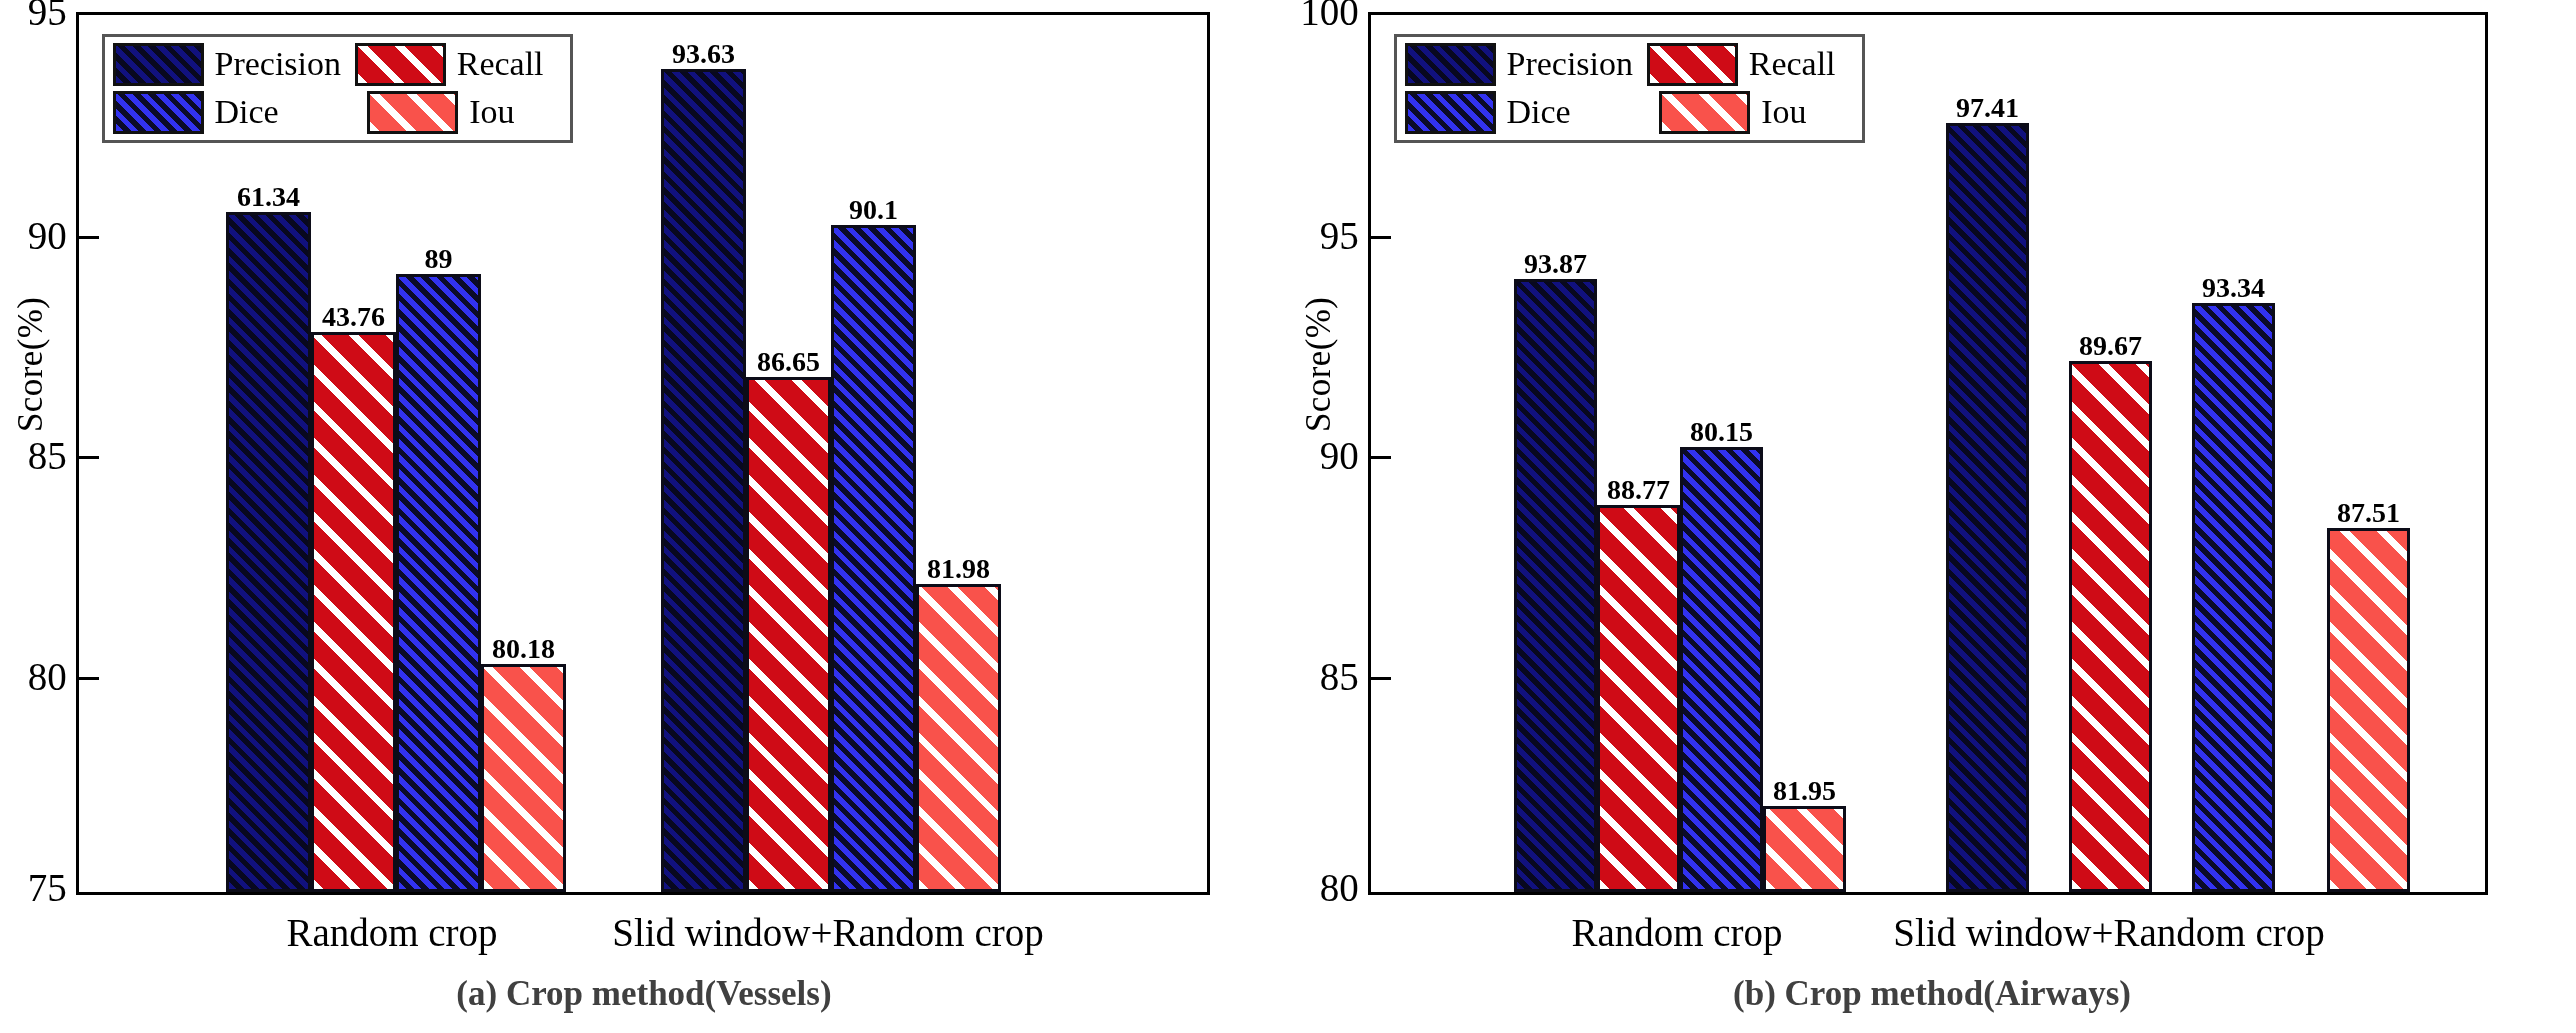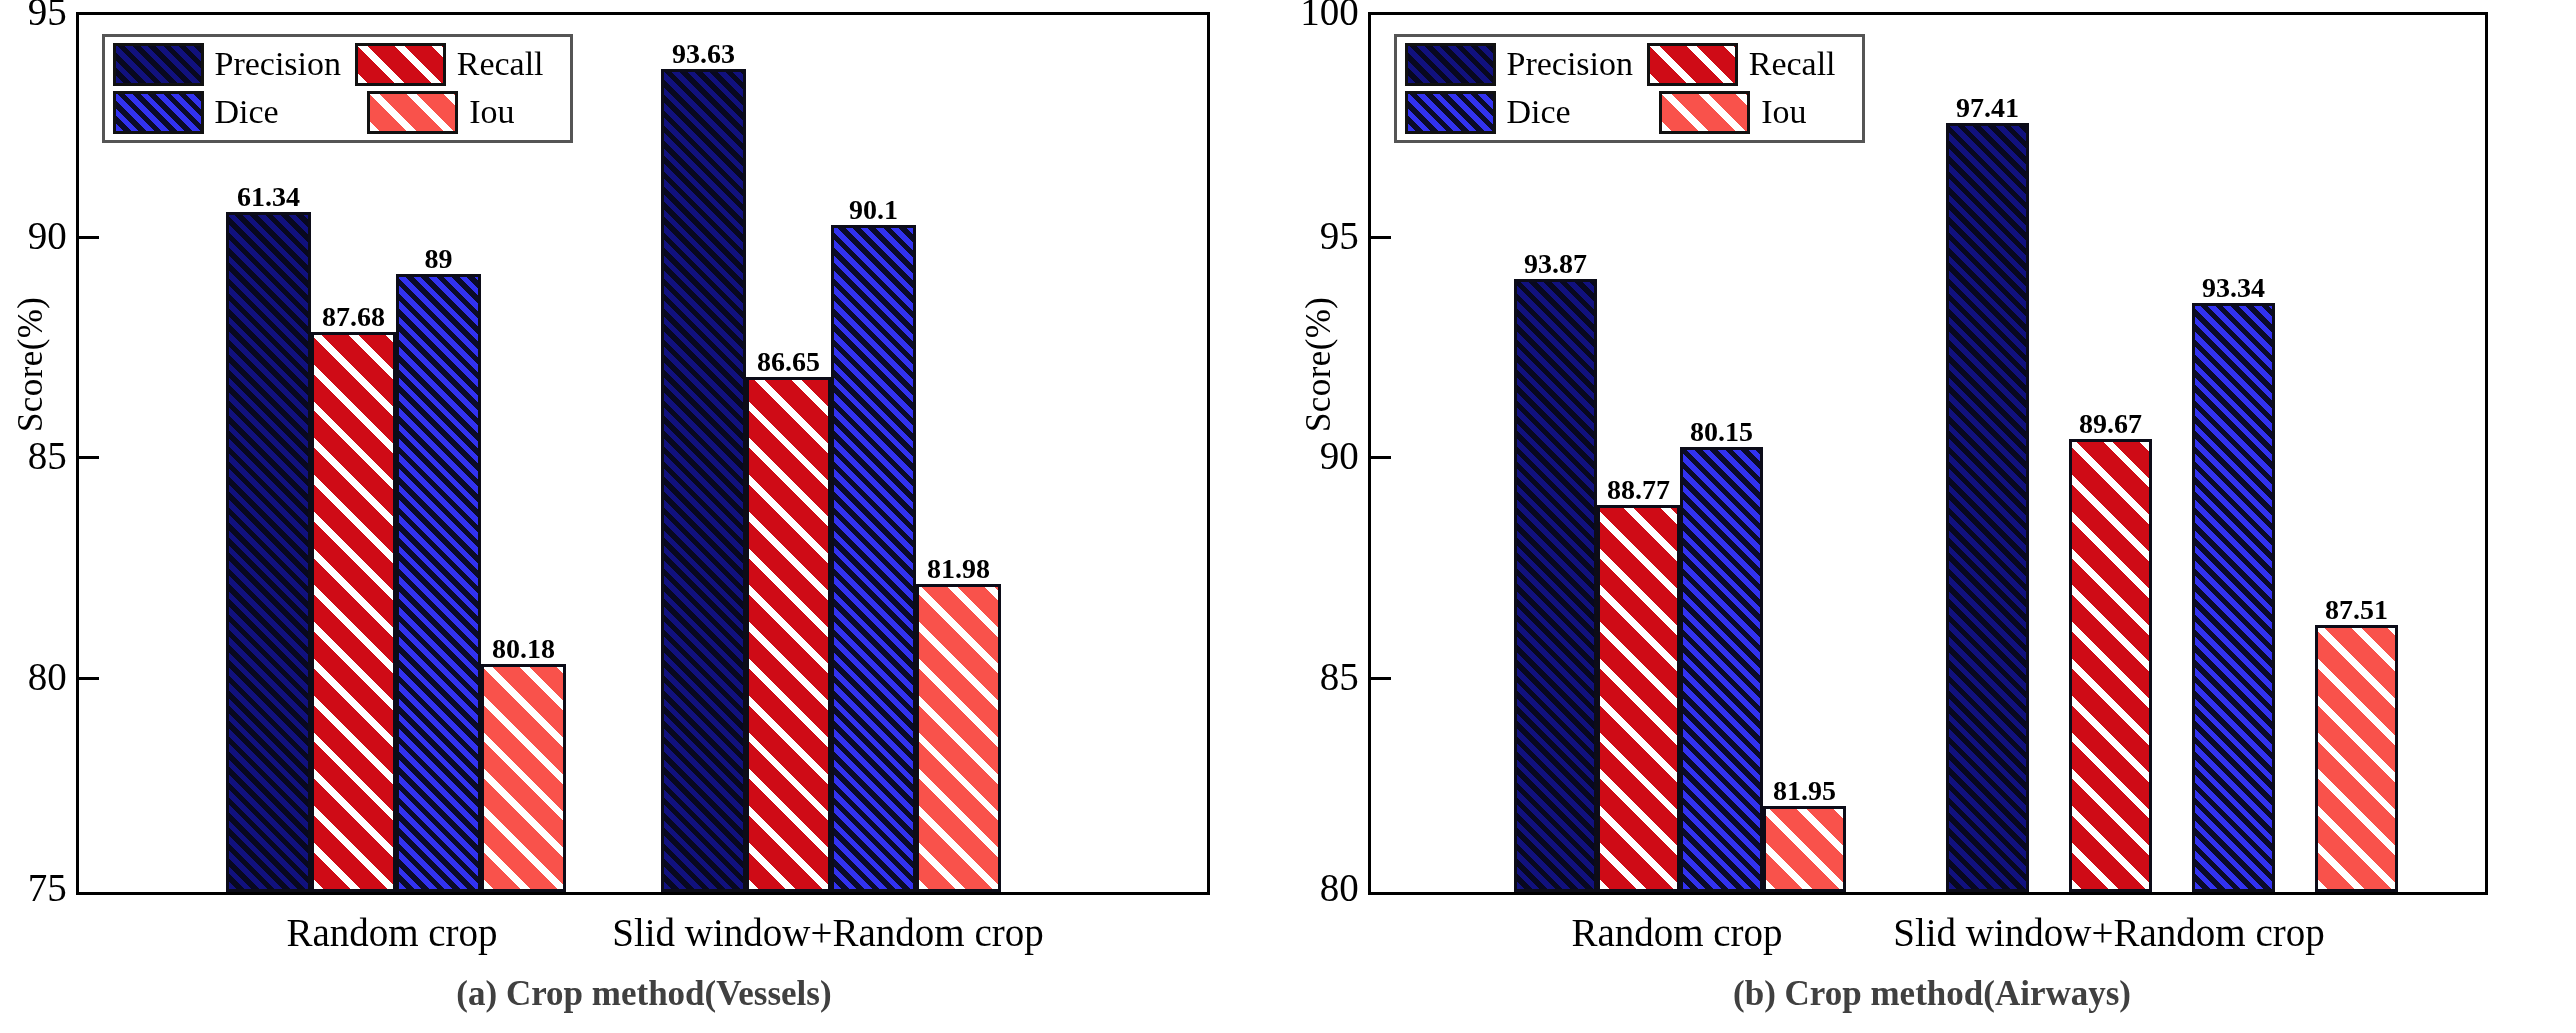--- a/index.html
+++ b/index.html
@@ -201,21 +201,21 @@
       <div class="ytick edge" style="top:876px;">
         <span class="ytick-label">75</span>
       </div>
 
       <div class="bars">
         <div class="group" style="left:147px;">
           <div class="bar pat-precision" style="width:85px; height:680px;">
             <span class="vlabel">61.34</span>
           </div>
           <div class="bar pat-recall" style="width:85px; height:560px;">
-            <span class="vlabel">87.68</span>
+            <span class="vlabel">43.76</span>
           </div>
           <div class="bar pat-dice" style="width:85px; height:618px;">
             <span class="vlabel">89</span>
           </div>
           <div class="bar pat-iou" style="width:85px; height:228px;">
             <span class="vlabel">80.18</span>
           </div>
         </div>
 
         <div class="group" style="left:582px;">
@@ -292,27 +292,27 @@
           </div>
           <div class="bar pat-iou" style="width:83px; height:86px;">
             <span class="vlabel">81.95</span>
           </div>
         </div>
 
         <div class="group" style="left:575px;gap:40px;">
           <div class="bar pat-precision" style="width:83px; height:769px;">
             <span class="vlabel">97.41</span>
           </div>
-          <div class="bar pat-recall" style="width:83px; height:453px;">
+          <div class="bar pat-recall" style="width:83px; height:531px;">
             <span class="vlabel">89.67</span>
           </div>
           <div class="bar pat-dice" style="width:83px; height:589px;">
             <span class="vlabel">93.34</span>
           </div>
-          <div class="bar pat-iou" style="width:83px; height:267px;">
+          <div class="bar pat-iou" style="width:83px; height:364px;margin-left:12px;">
             <span class="vlabel">87.51</span>
           </div>
         </div>
       </div>
     </div>
 
     <div class="xlabels" style="left:80px; width:1120px;">
       <span class="xlabel" style="left:309px;">Random crop</span>
       <span class="xlabel" style="left:741px;">Slid window+Random crop</span>
     </div>

